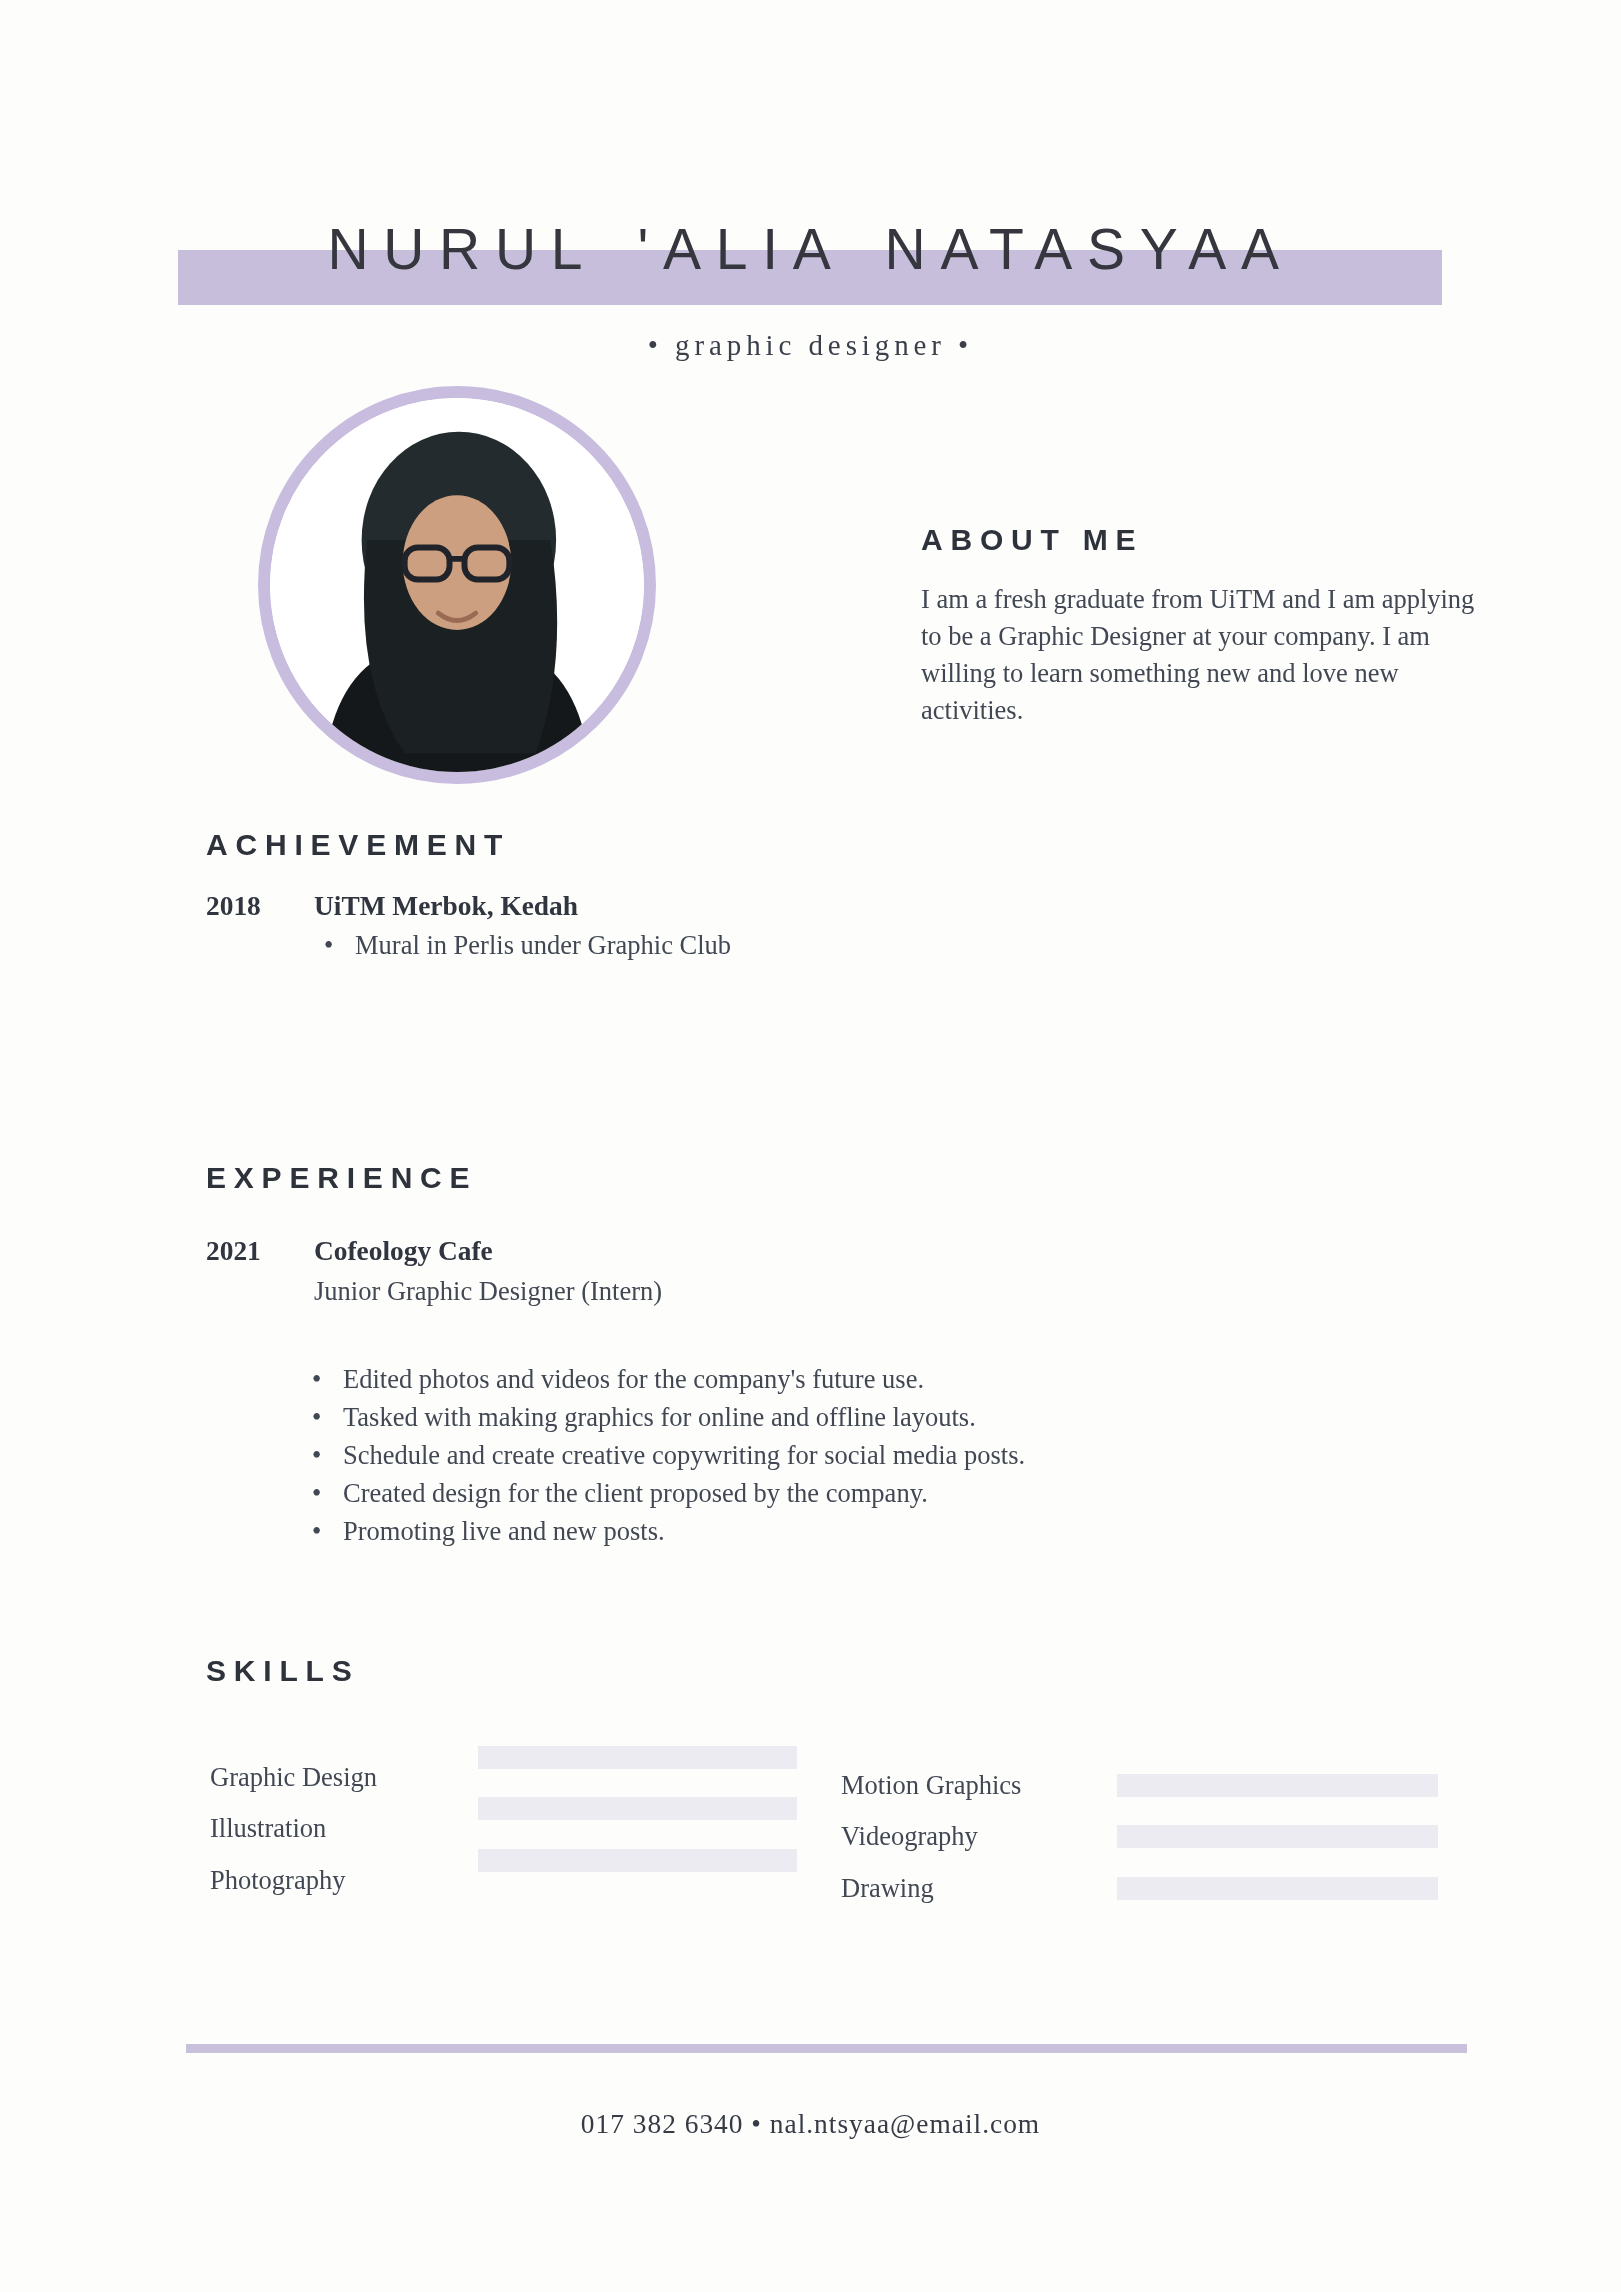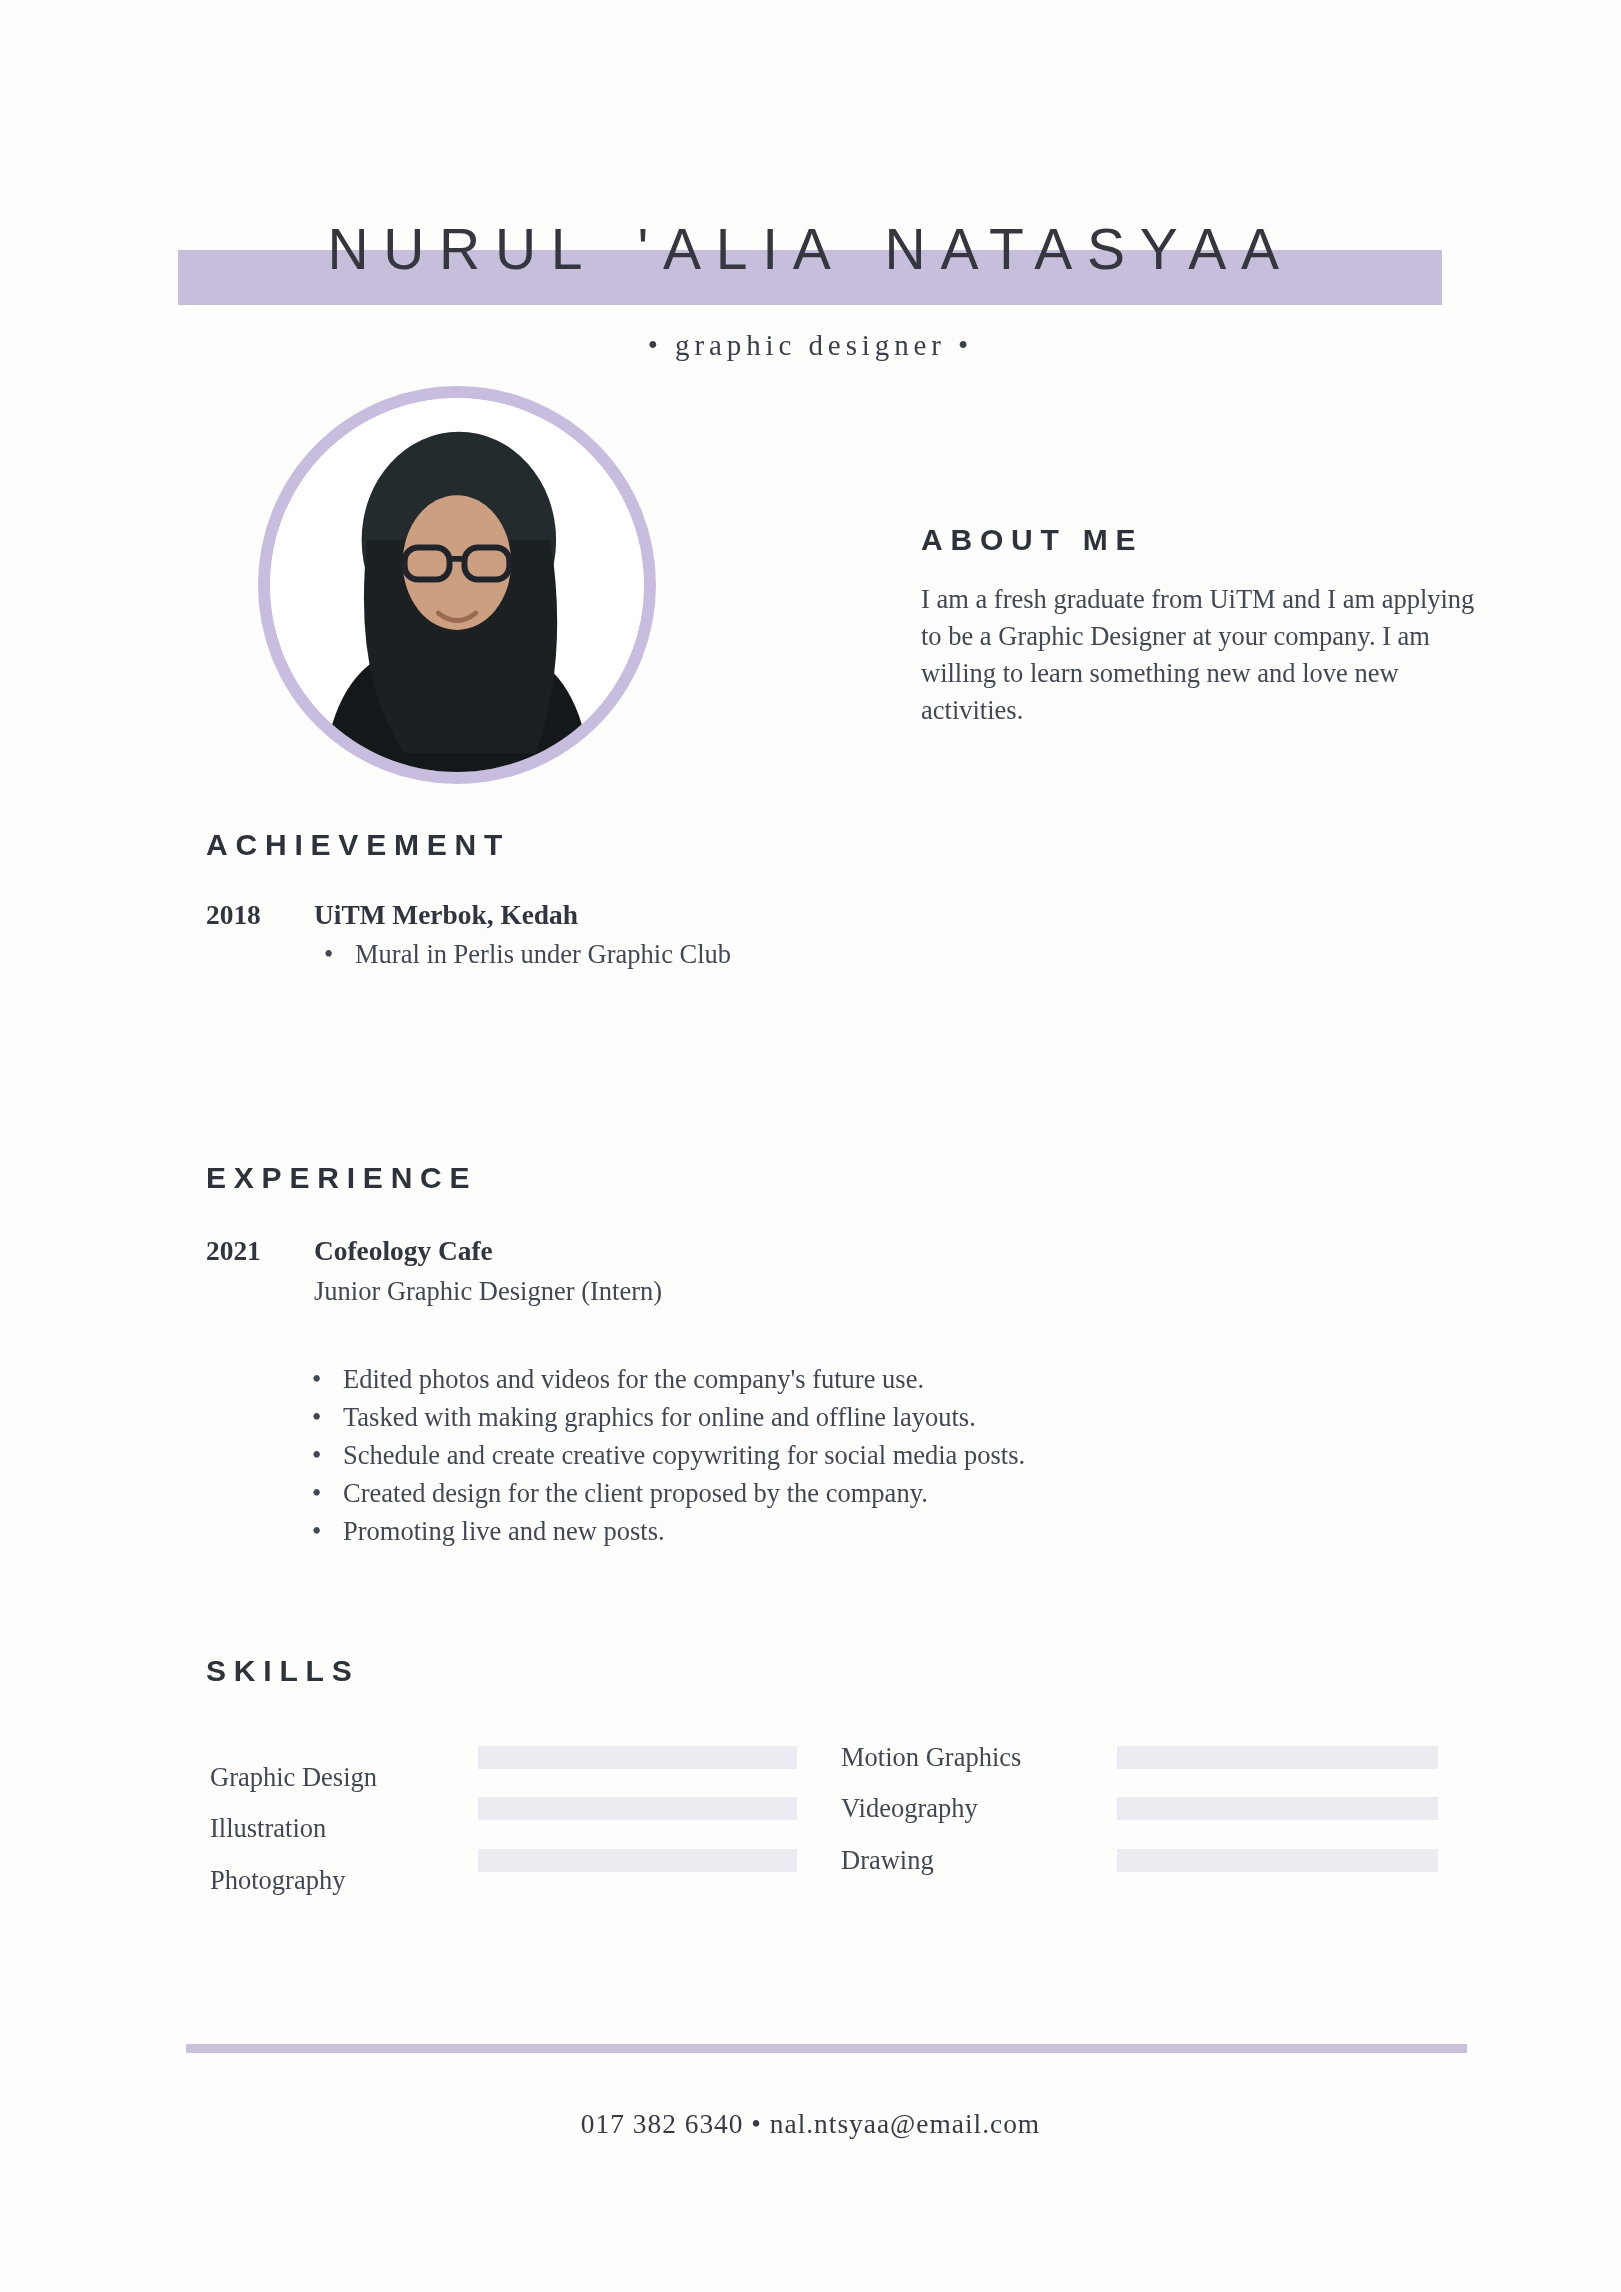--- a/index.html
+++ b/index.html
@@ -61,21 +61,21 @@
   }
   .body-text{font-size:26.5px;line-height:37px;color:var(--body);}
   .bold-serif{font-weight:bold;color:#30353f;}
   .blt{position:relative;padding-left:31px;}
   .blt::before{content:"•";position:absolute;left:0;color:var(--body);}
   
   .about{position:absolute;left:921px;top:523px;width:564px;}
   .about .body-text{margin-top:23.5px;}
   
   .achievement{position:absolute;left:206px;top:828px;width:667px;}
-  .ach-row{margin-top:38px;display:flex;align-items:center;}
+  .ach-row{margin-top:29px;display:flex;align-items:center;}
   .ach-year{width:108px;font-size:27.4px;}
   .ach-title{font-size:27.4px;}
   .ach-bullet{margin-top:7.8px;margin-left:118px;font-size:26.5px;}
   
   .education{position:absolute;left:921px;top:828px;width:564px;}
   .education p{margin-top:27.4px;width:485px;}
   
   .experience{position:absolute;left:206px;top:1161px;width:1176px;}
   .exp-row{margin-top:41px;display:flex;}
   .exp-year{width:108px;font-size:27.4px;}
@@ -92,21 +92,21 @@
   .skill-bar{
     position:absolute;top:0;height:22.5px;background:var(--skill-track);
   }
   .skill-fill{height:100%;background:var(--skill-fill);}
   .col-l .skill-label{left:4px;margin-top:20px;}
   .col-l .skill-bar{left:272px;width:319px;}
   .col-r .skill-label{left:0;}
   .col-r .skill-bar{left:276px;width:321px;}
   .r1{top:1746px;} .r2{top:1797px;} .r3{top:1849px;}
   .cl{left:206px;width:598px;}
-  .cr{left:841px;width:608px;}
+  .cr{left:841px;width:608px;margin-top:28px;}
   
   .footer-rule{
     position:absolute;left:186px;top:2044px;width:1281px;height:8.8px;
     background:var(--rule);
   }
   .footer-contact{
     position:absolute;left:0;top:2109px;width:100%;
     text-align:center;font-size:27.4px;letter-spacing:1px;color:#363b45;
   }
 </style>

